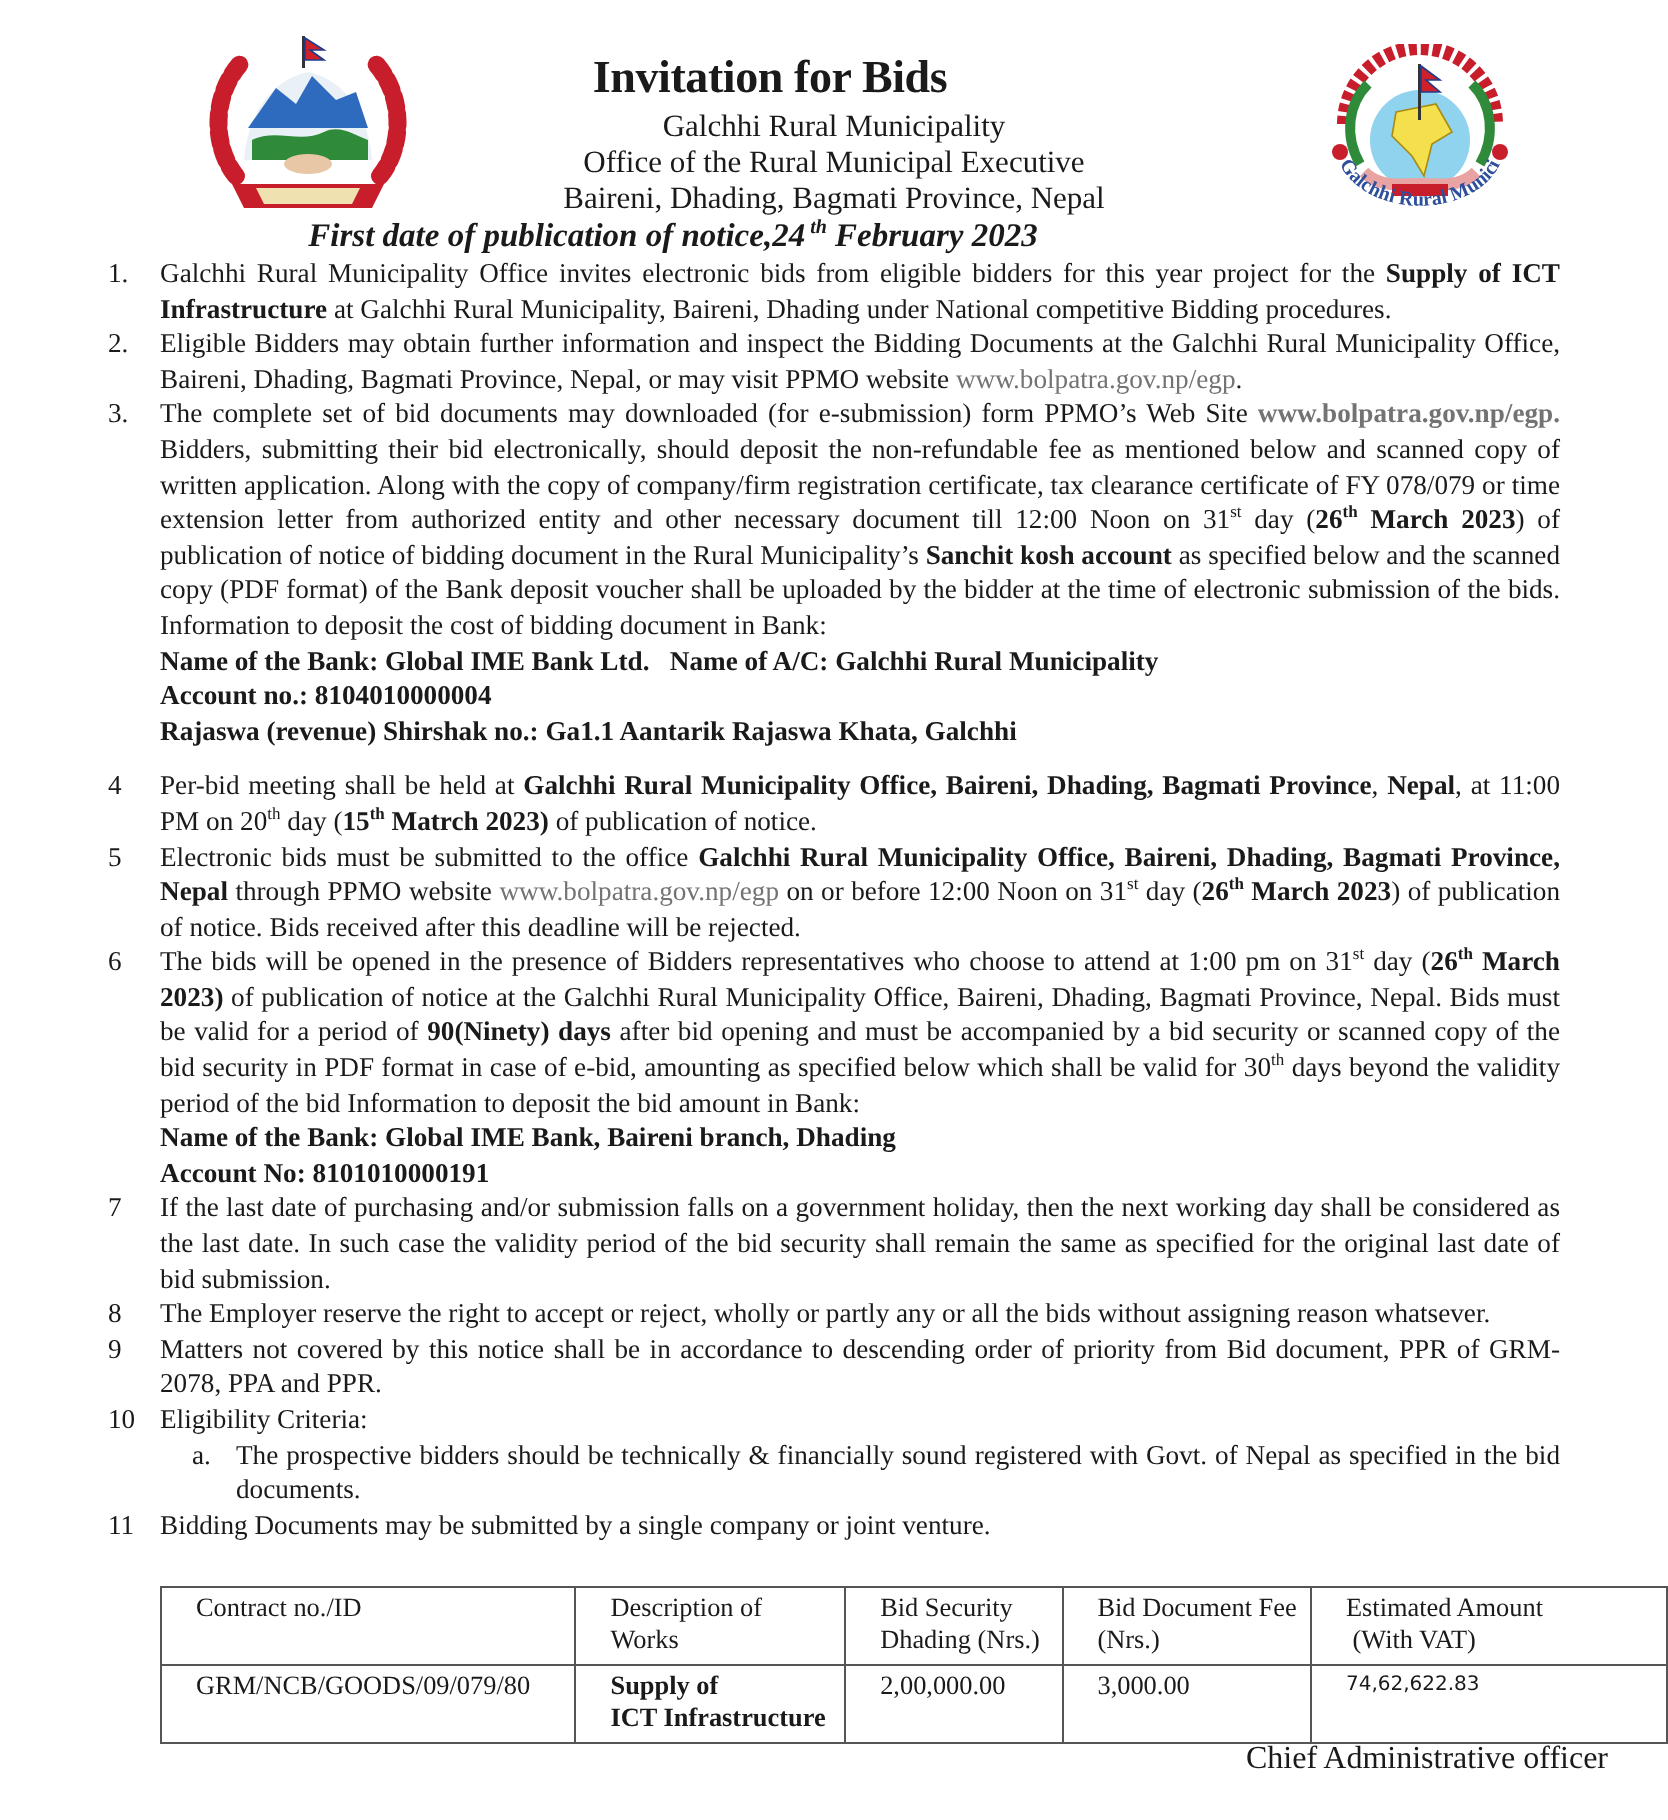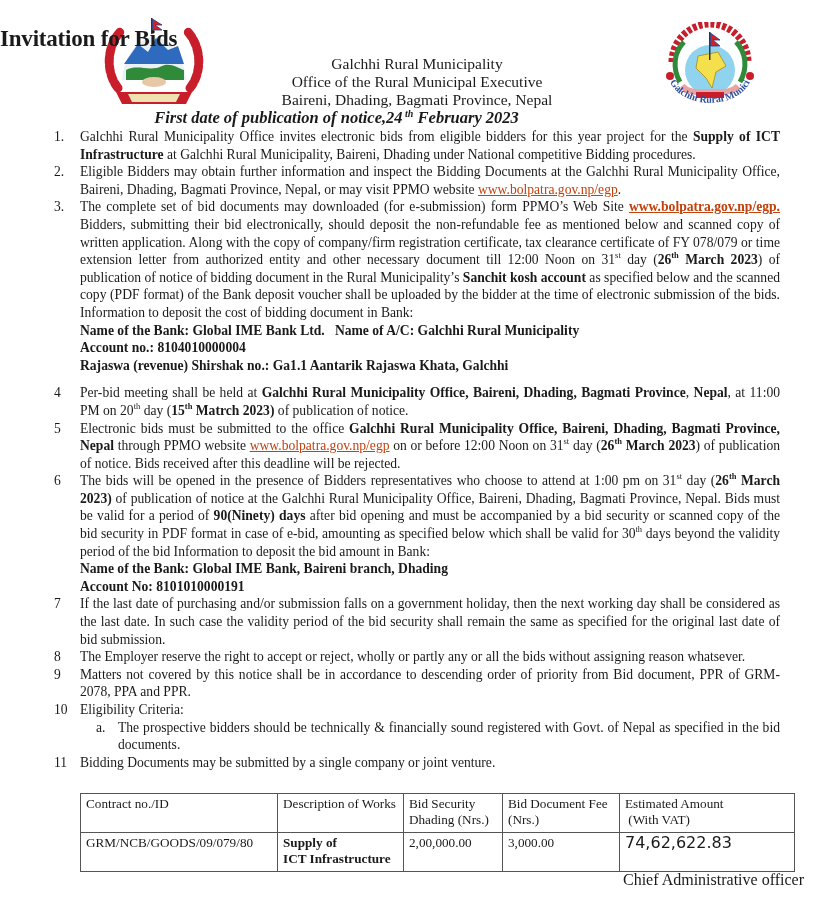--- a/index.html
+++ b/index.html
@@ -1,45 +1,45 @@
 <!DOCTYPE html>
 <html><head>
 <meta charset="utf-8">
 <style>
   html, body { margin:0; padding:0; background:#ffffff; }
   body { width:834px; height:910px; position:relative; overflow:hidden;
          font-family:"Liberation Serif", serif; color:#1a1a1a; }
   .header { position:absolute; left:0; top:0; width:834px; height:128px; }
-  .title { position:absolute; left:0; width:770px; top:26px; text-align:left;
+  .title { position:absolute; left:0; width:770px; top:26px; text-align:center;
            font-size:23px; font-weight:bold; letter-spacing:-0.2px; }
   .sub { position:absolute; left:0; width:834px; text-align:center; font-size:15.5px; line-height:18px; }
   .sub1 { top:55px; } .sub2 { top:73px; } .sub3 { top:91px; }
   .pubdate { position:absolute; left:0; width:673px; top:108px; text-align:center;
              font-size:16.5px; font-weight:bold; font-style:italic; }
   .pubdate sup { font-size:10px; }
   .emblem-left { position:absolute; left:98px; top:18px; width:112px; height:92px; }
   .emblem-right { position:absolute; left:660px; top:22px; width:100px; height:92px; }
 
   .body { position:absolute; left:0; top:128px; width:834px; font-size:13.6px; line-height:17.6px; }
   .item { position:relative; padding-left:80px; padding-right:54px; text-align:justify; }
   .num { position:absolute; left:54px; top:0; width:22px; }
   .b { font-weight:bold; }
-  a.lnk { color:#c2410c; text-decoration:underline; }
+  a.lnk { color:#737373; }
   a.lnk.bold { font-weight:bold; }
   sup { font-size:8.5px; line-height:0; }
   .gap { height:10px; }
   .subitem { position:relative; padding-left:118px; padding-right:54px; text-align:justify; }
   .subnum { position:absolute; left:96px; }
 
   table.bids { position:absolute; left:80px; top:793px; border-collapse:collapse;
                font-size:13.2px; line-height:16px; }
-  table.bids td { border:1px solid #555; vertical-align:top; padding:2px 5px 4px 5px; }
+  table.bids td { border:1px solid #555; vertical-align:top; padding:2px 5px 4px 17px; }
   table.bids tr.hdr td { height:32px; }
   table.bids tr.row td { height:31px; }
-  .mono { font-family:"DejaVu Sans", sans-serif; font-size:16px; }
+  .mono { font-family:"DejaVu Sans", sans-serif; font-size:10px; }
   .signature { position:absolute; left:592px; top:871px; font-size:16px;margin-left:31px; }
 </style>
 </head>
 <body>
 
 <div class="header">
   <div class="emblem-left">
     <svg width="112" height="92" viewBox="0 0 112 92">
       <rect x="53" y="0" width="1.5" height="16" fill="#333"></rect>
       <polygon points="54.5,1 64,7 57,7 64,12 54.5,12" fill="#d0202a" stroke="#1f3c8c" stroke-width="0.8"></polygon>

